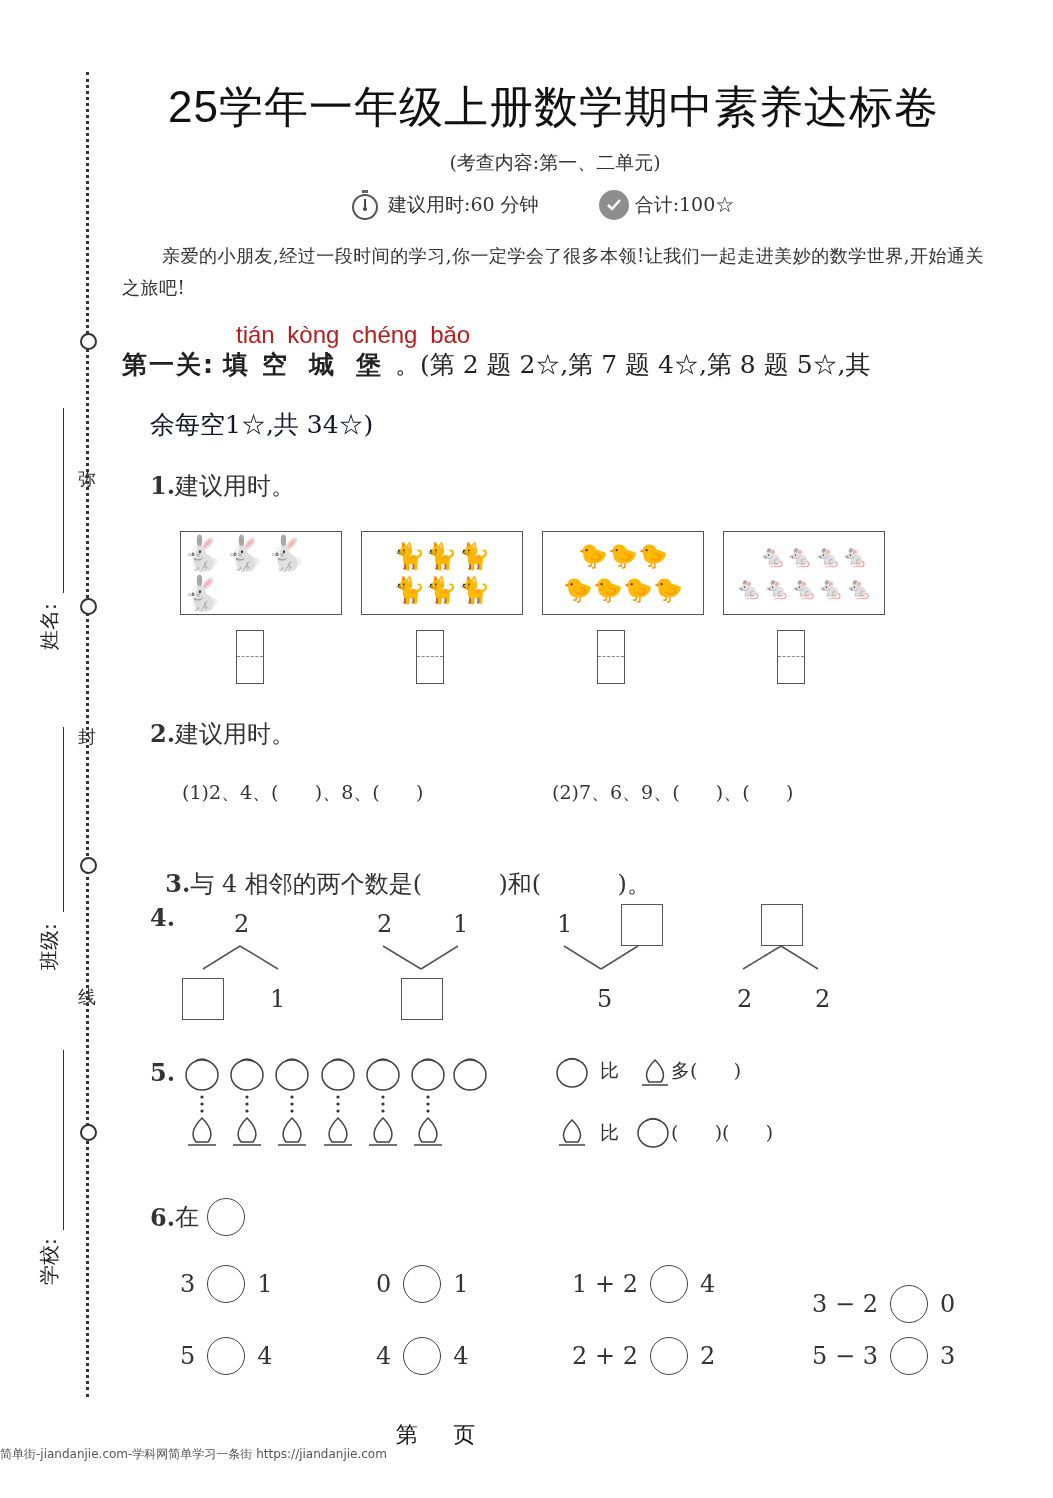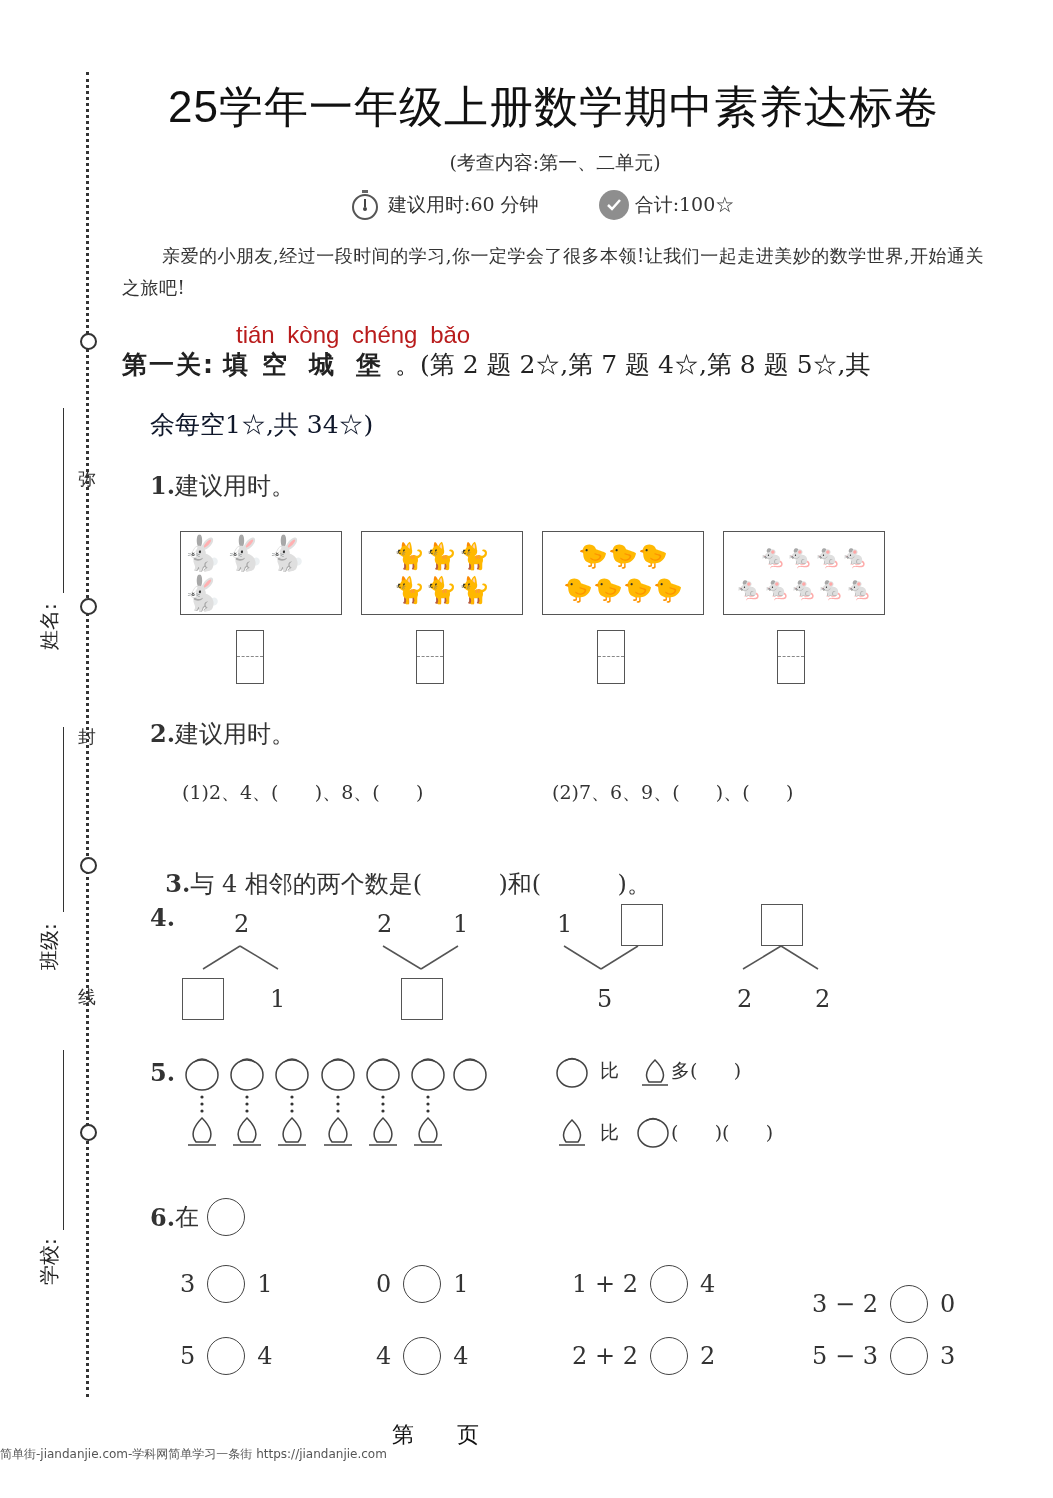--- a/index.html
+++ b/index.html
@@ -43,21 +43,21 @@
 
   .line-text { font-size: 19px; color: #333; white-space: nowrap; }
   .sq { position: absolute; border: 1.5px solid #555; background: #fff; }
   .n4 { position: absolute; font-size: 24px; color: #333; }
   svg { overflow: visible; }
 
   .cmp-circle { display: inline-block; width: 36px; height: 36px; border: 1.5px solid #444; border-radius: 50%;
                 vertical-align: middle; margin: 0 12px; }
   .cmp { position: absolute; font-size: 24px; color: #333; white-space: nowrap; display: flex; align-items: center; }
 
-  .footer-page { left: 0; width: 871px; text-align: center; top: 1420px; font-size: 22px; font-family: Liberation Mono, monospace; color: #111; word-spacing: 30px; }
+  .footer-page { left: 0; width: 871px; text-align: center; top: 1420px; font-size: 22px; font-family: Liberation Serif, serif; color: #111; word-spacing: 30px; }
   .footer-src { left: 0; width: 1053px; text-align: left; top: 1446px; font-size: 12px; font-family: "DejaVu Sans", sans-serif; color: #555; }
 </style>
 </head>
 <body>
 
 <div>
   <div class="dotline"></div>
   <div class="ring" style="top:333px"></div>
   <div class="ring" style="top:598px"></div>
   <div class="ring" style="top:857px"></div>

